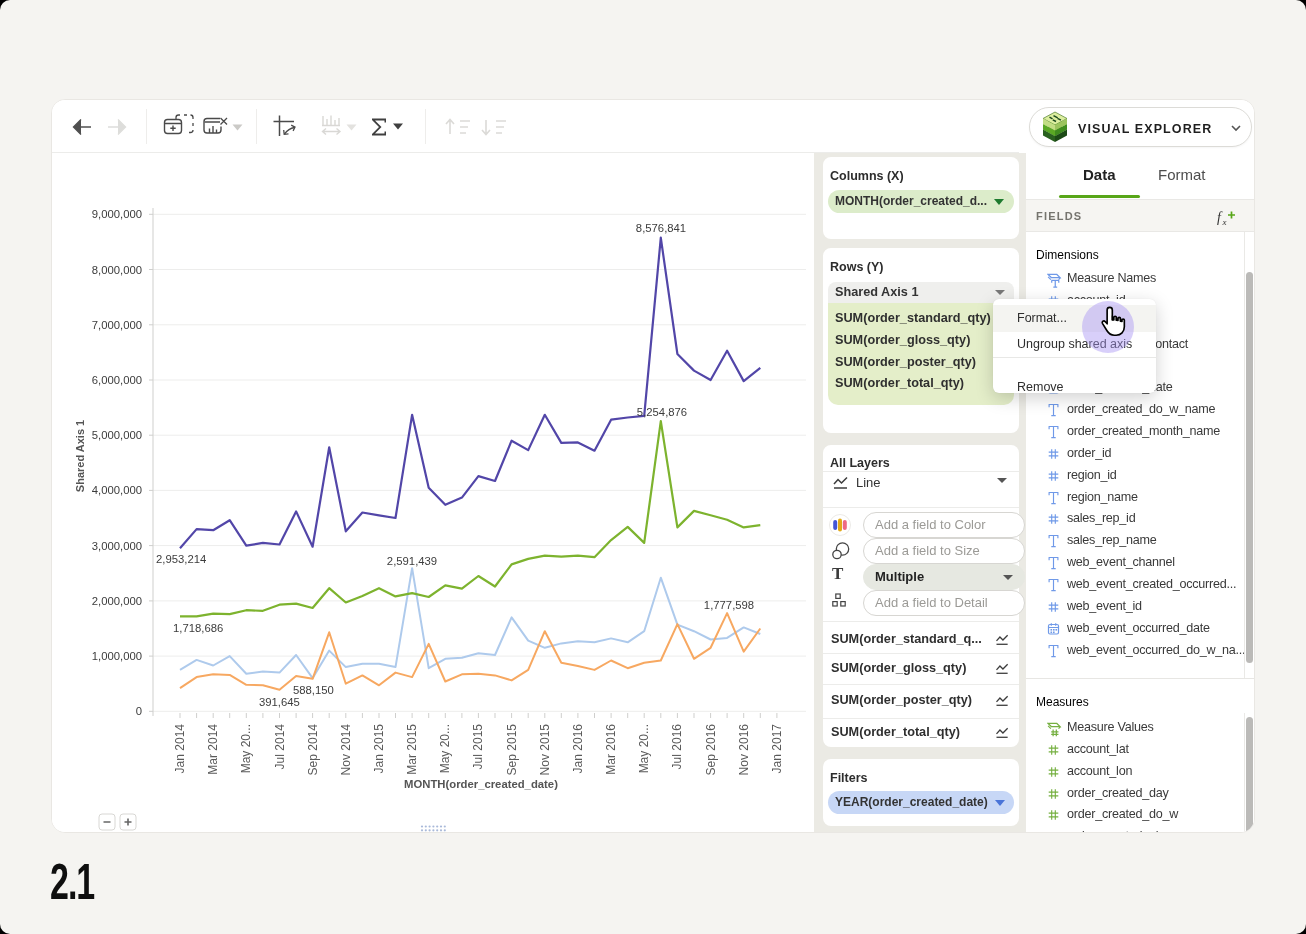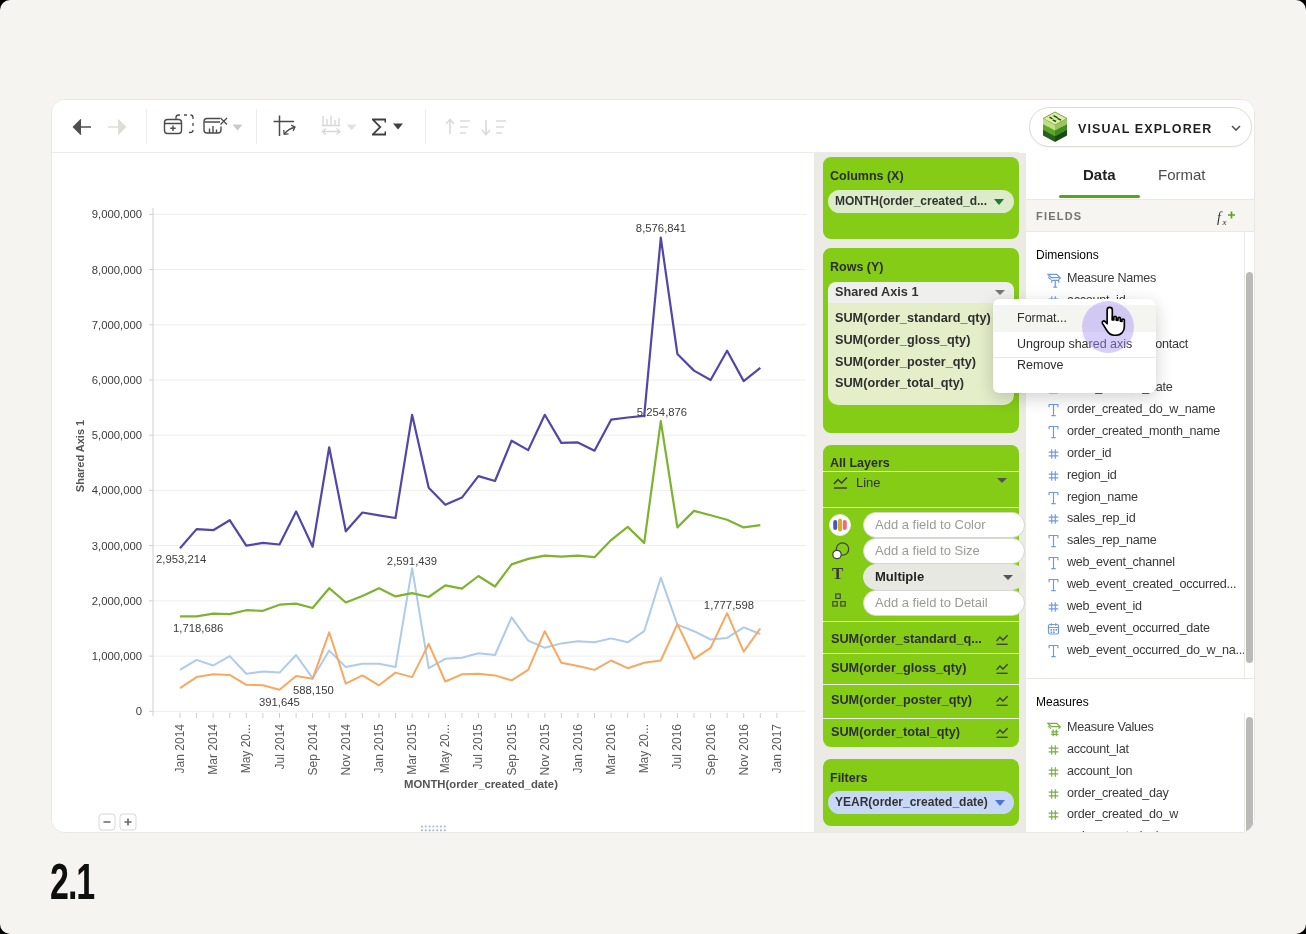--- a/index.html
+++ b/index.html
@@ -16,21 +16,21 @@
 .vebtn { position:absolute; left:977px; top:7px; width:223px; height:40px; background:#fff;
   border:1px solid #dcdbd7; border-radius:21px; box-shadow:0 1px 2px rgba(0,0,0,.04); }
 .vebtn .lbl { position:absolute; left:48px; top:14px; font-size:12.5px; font-weight:bold;
   letter-spacing:1.1px; color:#1f1f1f; }
 
 .chart { position:absolute; left:0; top:53px; width:762px; height:681px; background:#fff; }
 .chart h1 { position:absolute; left:24px; top:16px; font-size:18.5px; font-weight:400;
   color:#2b2b2b; letter-spacing:0; }
 
 .middle { position:absolute; left:762px; top:53px; width:212px; height:681px; background:#ebeae4; }
-.mcard { position:absolute; left:9px; width:196px; background:#84cc16; border-radius:8px; }
+.mcard { position:absolute; left:9px; width:196px; background:#ffffff; border-radius:8px; }
 .mhead { position:absolute; left:7px; font-size:12.5px; font-weight:bold; color:#2d2d2d; }
 .pill { position:absolute; left:5px; width:186px; height:23px; border-radius:12px;
   font-size:12px; font-weight:bold; color:#333; line-height:23px; padding-left:7px; white-space:nowrap; overflow:hidden; }
 .chev { position:absolute; width:0; height:0; border-left:5px solid transparent;
   border-right:5px solid transparent; border-top:6px solid #666; }
 .inpill { position:absolute; left:40px; width:162px; height:26px; border:1px solid #d7d6d2;
   border-radius:14px; background:#fff; font-size:13px; color:#9b9a96; line-height:24px; padding-left:11px; }
 .hdiv { position:absolute; left:0; width:100%; height:1px; background:#ececea; }
 .sumrow { position:absolute; left:8px; font-size:12.7px; font-weight:bold; color:#2f2f2f; white-space:nowrap; }
 
@@ -620,21 +620,21 @@
     <div class="abs" style="left:220px; top:119px; width:7px; height:391px; background:#bbbab8; border-radius:4px;"></div>
     <div class="abs" style="left:218px; top:560px; width:1px; height:121px; background:#eae9e6;"></div>
     <div class="abs" style="left:220px; top:564px; width:7px; height:117px; background:#bbbab8; border-radius:4px;"></div>
   </div>
 </div>
 
 <div class="menu">
   <div class="mitem" style="top:6px; height:27px; line-height:27px; background:#f4f4f1;">Format...</div>
   <div class="mitem" style="top:33px; height:25px; line-height:25px;">Ungroup shared axis</div>
   <div class="abs" style="left:0; top:58px; width:100%; height:1px; background:#e8e8e6;"></div>
-  <div class="mitem" style="top:53px; height:27px; line-height:27px;">Remove</div>
+  <div class="mitem" style="top:75px; height:27px; line-height:27px;">Remove</div>
 </div>
 
 <div class="abs" style="left:1082px; top:301px; width:52px; height:52px; border-radius:50%; background:rgba(168,148,243,.45);"></div>
 <svg class="abs" style="left:1099px; top:306px" width="29" height="33" viewBox="0 0 24 28">
   <path d="M8.8 1.2 C10.1 1.2 11 2.1 11 3.4 V11.8 L12.3 11.9 V9.6 C12.3 8.4 14.4 8.4 14.4 9.6 V12.1 L15.8 12.2 V10.6 C15.8 9.4 17.9 9.4 17.9 10.6 V12.9 L19.2 13 V11.9 C19.2 10.8 21.2 10.8 21.2 11.9 V17.6 C21.2 21.8 18.3 24.8 14.3 24.8 H12.6 C9.8 24.8 8 23.4 6.5 21 L2.6 14.7 C1.8 13.3 3.7 12 4.9 13.2 L6.6 15.1 V3.4 C6.6 2.1 7.5 1.2 8.8 1.2 Z" fill="#fff" stroke="#000" stroke-width="1.4" stroke-linejoin="round"></path>
   <path d="M11 12 V8 M14.4 12.5 V10 M17.9 13 V10.9" stroke="#000" stroke-width="1" fill="none"></path>
 </svg>
 
 <div class="abs" style="left:50px; top:853px; font-size:50px; font-weight:bold; color:#0f0f0f; letter-spacing:-1.5px; transform:scaleX(0.68); transform-origin:left top;">2.1</div>
 </div>

